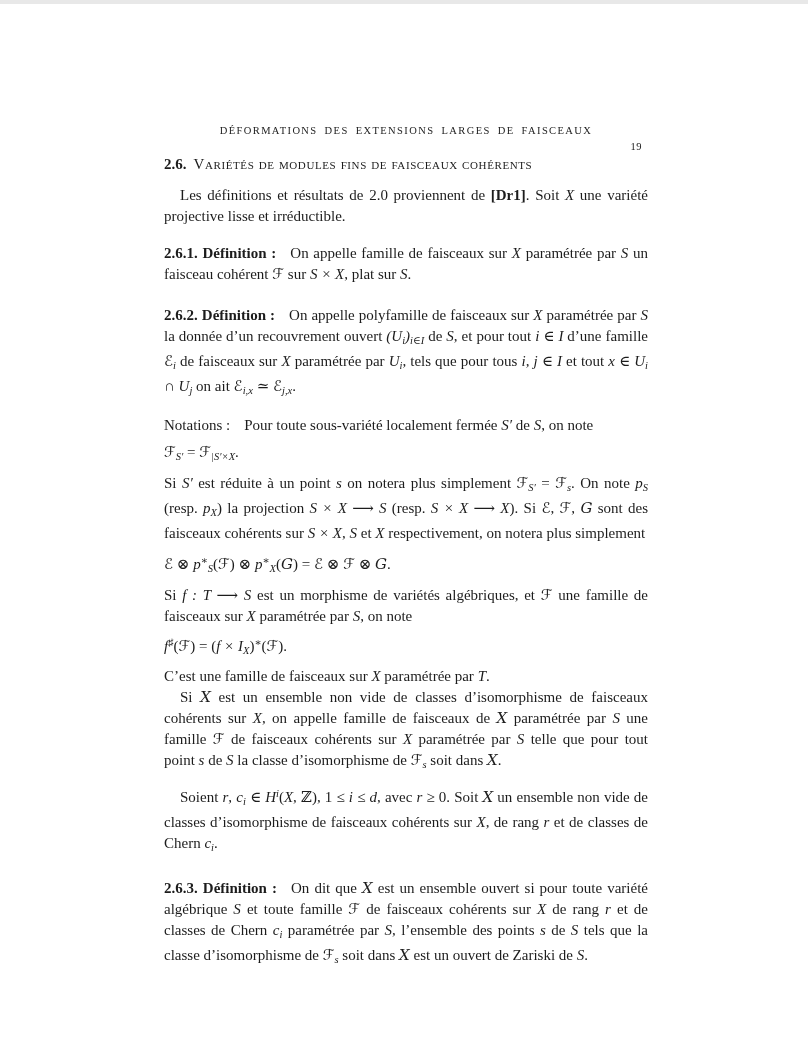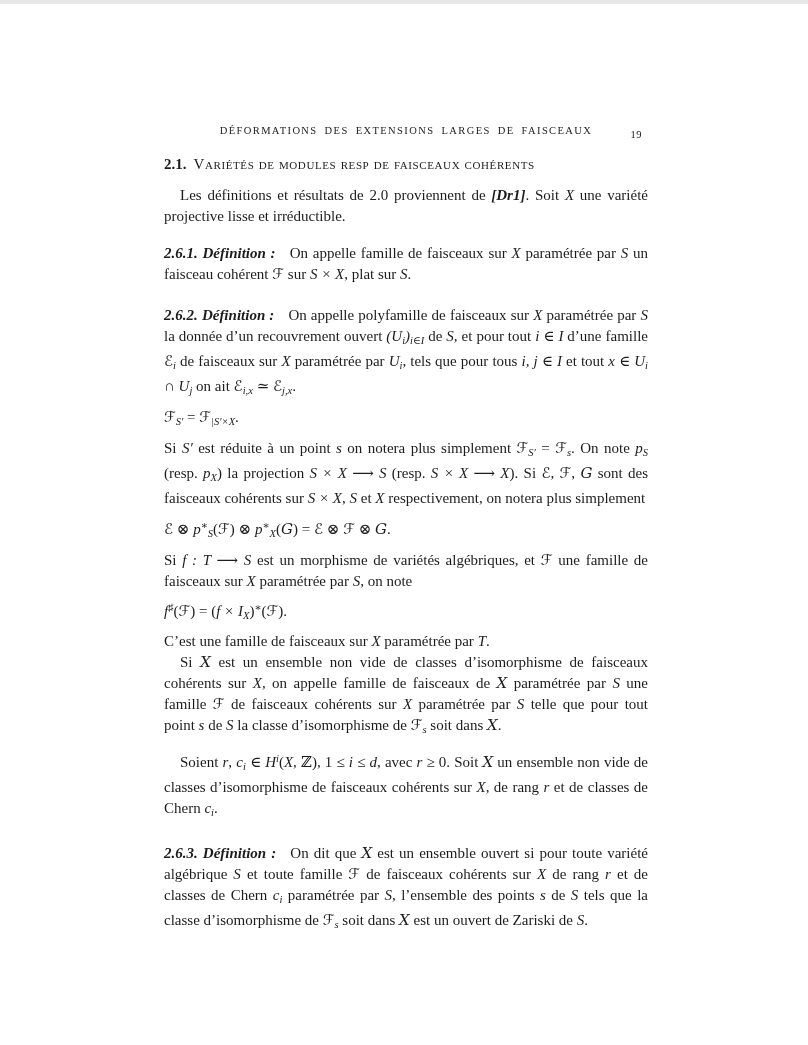--- a/index.html
+++ b/index.html
@@ -24,66 +24,67 @@
     font-size: 10.5px;
     line-height: 13px;
     text-align: center;
     letter-spacing: 1.4px;
     word-spacing: 3px;
     color: #222;
   }
   .rh-page {
     position: absolute;
     right: 6px;
-    top: 4px;
+    top: 16px;
     letter-spacing: 0.5px;
   }
   .section-heading {
     margin-top: 17px;
     font-size: 15px;
     line-height: 21px;
     white-space: nowrap;
   }
   .sec-num { font-weight: bold; margin-right: 7px; }
   .sec-title { font-variant: small-caps; letter-spacing: 0.6px; }
   .block {
     font-size: 15px;
     line-height: 21px;
     text-align: justify;
   }
   .formula { text-align: left; }
   .indent { text-indent: 16px; }
   .s-rm  { font-style: normal; }
-  .s-bf  { font-weight: bold; font-style: italic; }
+  .s-bf  { font-weight: bold; }
   .s-it  { }
   .s-m   { font-style: italic; }
   .s-cal { font-style: italic; font-family: "DejaVu Serif", "DejaVu Sans", serif; }
   .s-sub { font-size: 10.5px; vertical-align: -3px; font-style: italic; }
   .s-sup { font-size: 10.5px; vertical-align: 5px; }
   .s-gap { padding-right: 14px; }
 </style>
 </head>
 <body>
 
 <div class="page">
   <div class="content">
 
     <div class="running-head">
       <span class="rh-title">DÉFORMATIONS DES EXTENSIONS LARGES DE FAISCEAUX</span>
       <span class="rh-page">19</span>
     </div>
 
     <div class="section-heading">
-      <span class="sec-num">2.1.</span><span class="sec-title">Variétés de modules resp de faisceaux cohérents</span>
+      <span class="sec-num">2.6.</span><span class="sec-title">Variétés de modules fins de faisceaux cohérents</span>
     </div>
 
     <div id="blocks">
         <div class="block para indent" style="margin-top: 10px;"><span class="s-rm">Les définitions et résultats de 2.0 proviennent de </span><span class="s-bf">[Dr1]</span><span class="s-rm">. Soit </span><span class="s-m">X</span><span class="s-rm"> une variété projective lisse et irréductible.</span></div>
         <div class="block para" style="margin-top: 16px;"><span class="s-bf s-gap">2.6.1. Définition :</span><span class="s-it">On appelle </span><span class="s-rm">famille de faisceaux sur </span><span class="s-m">X</span><span class="s-rm"> paramétrée par </span><span class="s-m">S</span><span class="s-it"> un faisceau cohérent </span><span class="s-cal">ℱ</span><span class="s-it"> sur </span><span class="s-m">S × X</span><span class="s-it">, plat sur </span><span class="s-m">S</span><span class="s-it">.</span></div>
         <div class="block para" style="margin-top: 20px;"><span class="s-bf s-gap">2.6.2. Définition :</span><span class="s-it">On appelle </span><span class="s-rm">polyfamille de faisceaux sur </span><span class="s-m">X</span><span class="s-rm"> paramétrée par </span><span class="s-m">S</span><span class="s-it"> la donnée d’un recouvrement ouvert </span><span class="s-m">(U</span><span class="s-m s-sub">i</span><span class="s-m">)</span><span class="s-m s-sub">i∈I</span><span class="s-it"> de </span><span class="s-m">S</span><span class="s-it">, et pour tout </span><span class="s-m">i ∈ I</span><span class="s-it"> d’une famille </span><span class="s-cal">ℰ</span><span class="s-m s-sub">i</span><span class="s-it"> de faisceaux sur </span><span class="s-m">X</span><span class="s-it"> paramétrée par </span><span class="s-m">U</span><span class="s-m s-sub">i</span><span class="s-it">, tels que pour tous </span><span class="s-m">i, j ∈ I</span><span class="s-it"> et tout </span><span class="s-m">x ∈ U</span><span class="s-m s-sub">i</span><span class="s-m"> ∩ U</span><span class="s-m s-sub">j</span><span class="s-it"> on ait </span><span class="s-cal">ℰ</span><span class="s-m s-sub">i,x</span><span class="s-m"> ≃ </span><span class="s-cal">ℰ</span><span class="s-m s-sub">j,x</span><span class="s-it">.</span></div>
+        <div class="block para" style="margin-top: 14px;"><span class="s-it s-gap">Notations :</span><span class="s-rm">Pour toute sous-variété localement fermée </span><span class="s-m">S′</span><span class="s-rm"> de </span><span class="s-m">S</span><span class="s-rm">, on note</span></div>
         <div class="block formula" style="margin-top: 6px;"><span class="s-cal">ℱ</span><span class="s-m s-sub">S′</span><span class="s-rm">  =  </span><span class="s-cal">ℱ</span><span class="s-m s-sub">|S′×X</span><span class="s-rm">.</span></div>
         <div class="block para" style="margin-top: 6px;"><span class="s-rm">Si </span><span class="s-m">S′</span><span class="s-rm"> est réduite à un point </span><span class="s-m">s</span><span class="s-rm"> on notera plus simplement </span><span class="s-cal">ℱ</span><span class="s-m s-sub">S′</span><span class="s-rm"> = </span><span class="s-cal">ℱ</span><span class="s-m s-sub">s</span><span class="s-rm">. On note </span><span class="s-m">p</span><span class="s-m s-sub">S</span><span class="s-rm"> (resp. </span><span class="s-m">p</span><span class="s-m s-sub">X</span><span class="s-rm">) la projection </span><span class="s-m">S × X ⟶ S</span><span class="s-rm"> (resp. </span><span class="s-m">S × X ⟶ X</span><span class="s-rm">). Si </span><span class="s-cal">ℰ</span><span class="s-rm">, </span><span class="s-cal">ℱ</span><span class="s-rm">, </span><span class="s-cal">G</span><span class="s-rm"> sont des faisceaux cohérents sur </span><span class="s-m">S × X</span><span class="s-rm">, </span><span class="s-m">S</span><span class="s-rm"> et </span><span class="s-m">X</span><span class="s-rm"> respectivement, on notera plus simplement</span></div>
         <div class="block formula" style="margin-top: 6px;"><span class="s-cal">ℰ</span><span class="s-rm"> ⊗ </span><span class="s-m">p</span><span class="s-sup">∗</span><span class="s-m s-sub">S</span><span class="s-rm">(</span><span class="s-cal">ℱ</span><span class="s-rm">)</span><span class="s-rm"> ⊗ </span><span class="s-m">p</span><span class="s-sup">∗</span><span class="s-m s-sub">X</span><span class="s-rm">(</span><span class="s-cal">G</span><span class="s-rm">)</span><span class="s-rm">  =  </span><span class="s-cal">ℰ</span><span class="s-rm"> ⊗ </span><span class="s-cal">ℱ</span><span class="s-rm"> ⊗ </span><span class="s-cal">G</span><span class="s-rm">.</span></div>
         <div class="block para" style="margin-top: 6px;"><span class="s-rm">Si </span><span class="s-m">f : T ⟶ S</span><span class="s-rm"> est un morphisme de variétés algébriques, et </span><span class="s-cal">ℱ</span><span class="s-rm"> une famille de faisceaux sur </span><span class="s-m">X</span><span class="s-rm"> paramétrée par </span><span class="s-m">S</span><span class="s-rm">, on note</span></div>
         <div class="block formula" style="margin-top: 5px;"><span class="s-m">f</span><span class="s-sup">♯</span><span class="s-rm">(</span><span class="s-cal">ℱ</span><span class="s-rm">)  =  (</span><span class="s-m">f × I</span><span class="s-m s-sub">X</span><span class="s-rm">)</span><span class="s-sup">∗</span><span class="s-rm">(</span><span class="s-cal">ℱ</span><span class="s-rm">).</span></div>
         <div class="block para" style="margin-top: 5px; font-family: Liberation Serif, serif;"><span class="s-rm">C’est une famille de faisceaux sur </span><span class="s-m">X</span><span class="s-rm"> paramétrée par </span><span class="s-m">T</span><span class="s-rm">.</span></div>
         <div class="block para indent" style="margin-top: 0px;"><span class="s-rm">Si </span><span class="s-cal">X</span><span class="s-rm"> est un ensemble non vide de classes d’isomorphisme de faisceaux cohérents sur </span><span class="s-m">X</span><span class="s-rm">, on appelle </span><span class="s-it">famille de faisceaux de </span><span class="s-cal">X</span><span class="s-it"> paramétrée par </span><span class="s-m">S</span><span class="s-rm"> une famille </span><span class="s-cal">ℱ</span><span class="s-rm"> de faisceaux cohérents sur </span><span class="s-m">X</span><span class="s-rm"> paramétrée par </span><span class="s-m">S</span><span class="s-rm"> telle que pour tout point </span><span class="s-m">s</span><span class="s-rm"> de </span><span class="s-m">S</span><span class="s-rm"> la classe d’isomorphisme de </span><span class="s-cal">ℱ</span><span class="s-m s-sub">s</span><span class="s-rm"> soit dans </span><span class="s-cal">X</span><span class="s-rm">.</span></div>
         <div class="block para indent" style="margin-top: 8px;"><span class="s-rm">Soient </span><span class="s-m">r</span><span class="s-rm">, </span><span class="s-m">c</span><span class="s-m s-sub">i</span><span class="s-rm"> ∈ </span><span class="s-m">H</span><span class="s-m s-sup">i</span><span class="s-rm">(</span><span class="s-m">X</span><span class="s-rm">, ℤ), </span><span class="s-rm">1 ≤ </span><span class="s-m">i</span><span class="s-rm"> ≤ </span><span class="s-m">d</span><span class="s-rm">, avec </span><span class="s-m">r</span><span class="s-rm"> ≥ 0</span><span class="s-rm">. Soit </span><span class="s-cal">X</span><span class="s-rm"> un ensemble non vide de classes d’isomorphisme de faisceaux cohérents sur </span><span class="s-m">X</span><span class="s-rm">, de rang </span><span class="s-m">r</span><span class="s-rm"> et de classes de Chern </span><span class="s-m">c</span><span class="s-m s-sub">i</span><span class="s-rm">.</span></div>
         <div class="block para" style="margin-top: 20px;"><span class="s-bf s-gap">2.6.3. Définition :</span><span class="s-it">On dit que </span><span class="s-cal">X</span><span class="s-it"> est un </span><span class="s-rm">ensemble ouvert</span><span class="s-it"> si pour toute variété algébrique </span><span class="s-m">S</span><span class="s-it"> et toute famille </span><span class="s-cal">ℱ</span><span class="s-it"> de faisceaux cohérents sur </span><span class="s-m">X</span><span class="s-it"> de rang </span><span class="s-m">r</span><span class="s-it"> et de classes de Chern </span><span class="s-m">c</span><span class="s-m s-sub">i</span><span class="s-it"> paramétrée par </span><span class="s-m">S</span><span class="s-it">, l’ensemble des points </span><span class="s-m">s</span><span class="s-it"> de </span><span class="s-m">S</span><span class="s-it"> tels que la classe d’isomorphisme de </span><span class="s-cal">ℱ</span><span class="s-m s-sub">s</span><span class="s-it"> soit dans </span><span class="s-cal">X</span><span class="s-it"> est un ouvert de Zariski de </span><span class="s-m">S</span><span class="s-it">.</span></div>
       </div>

